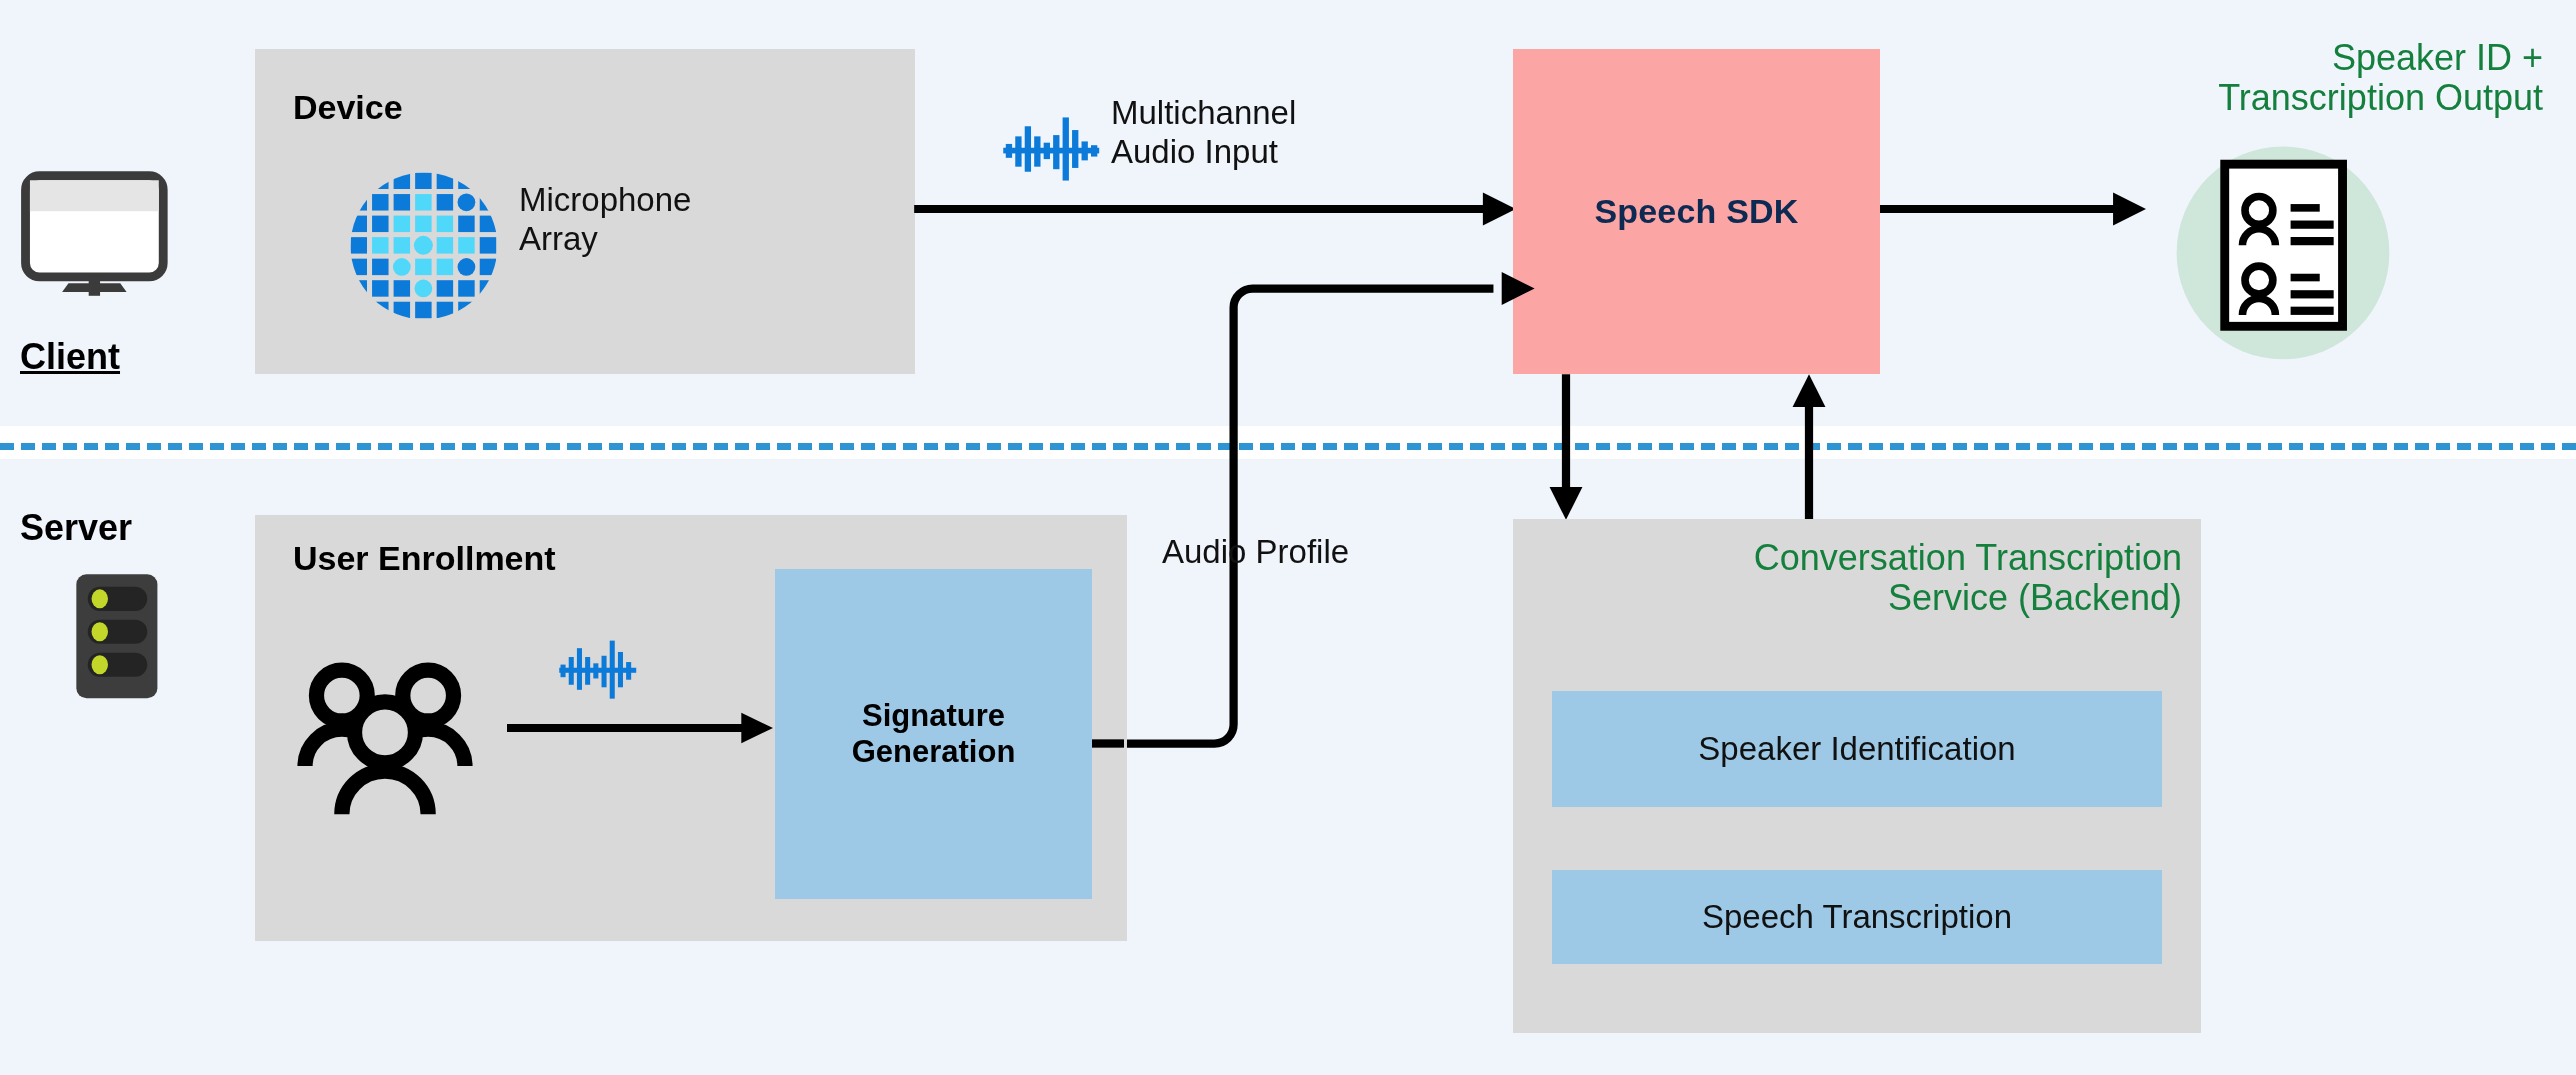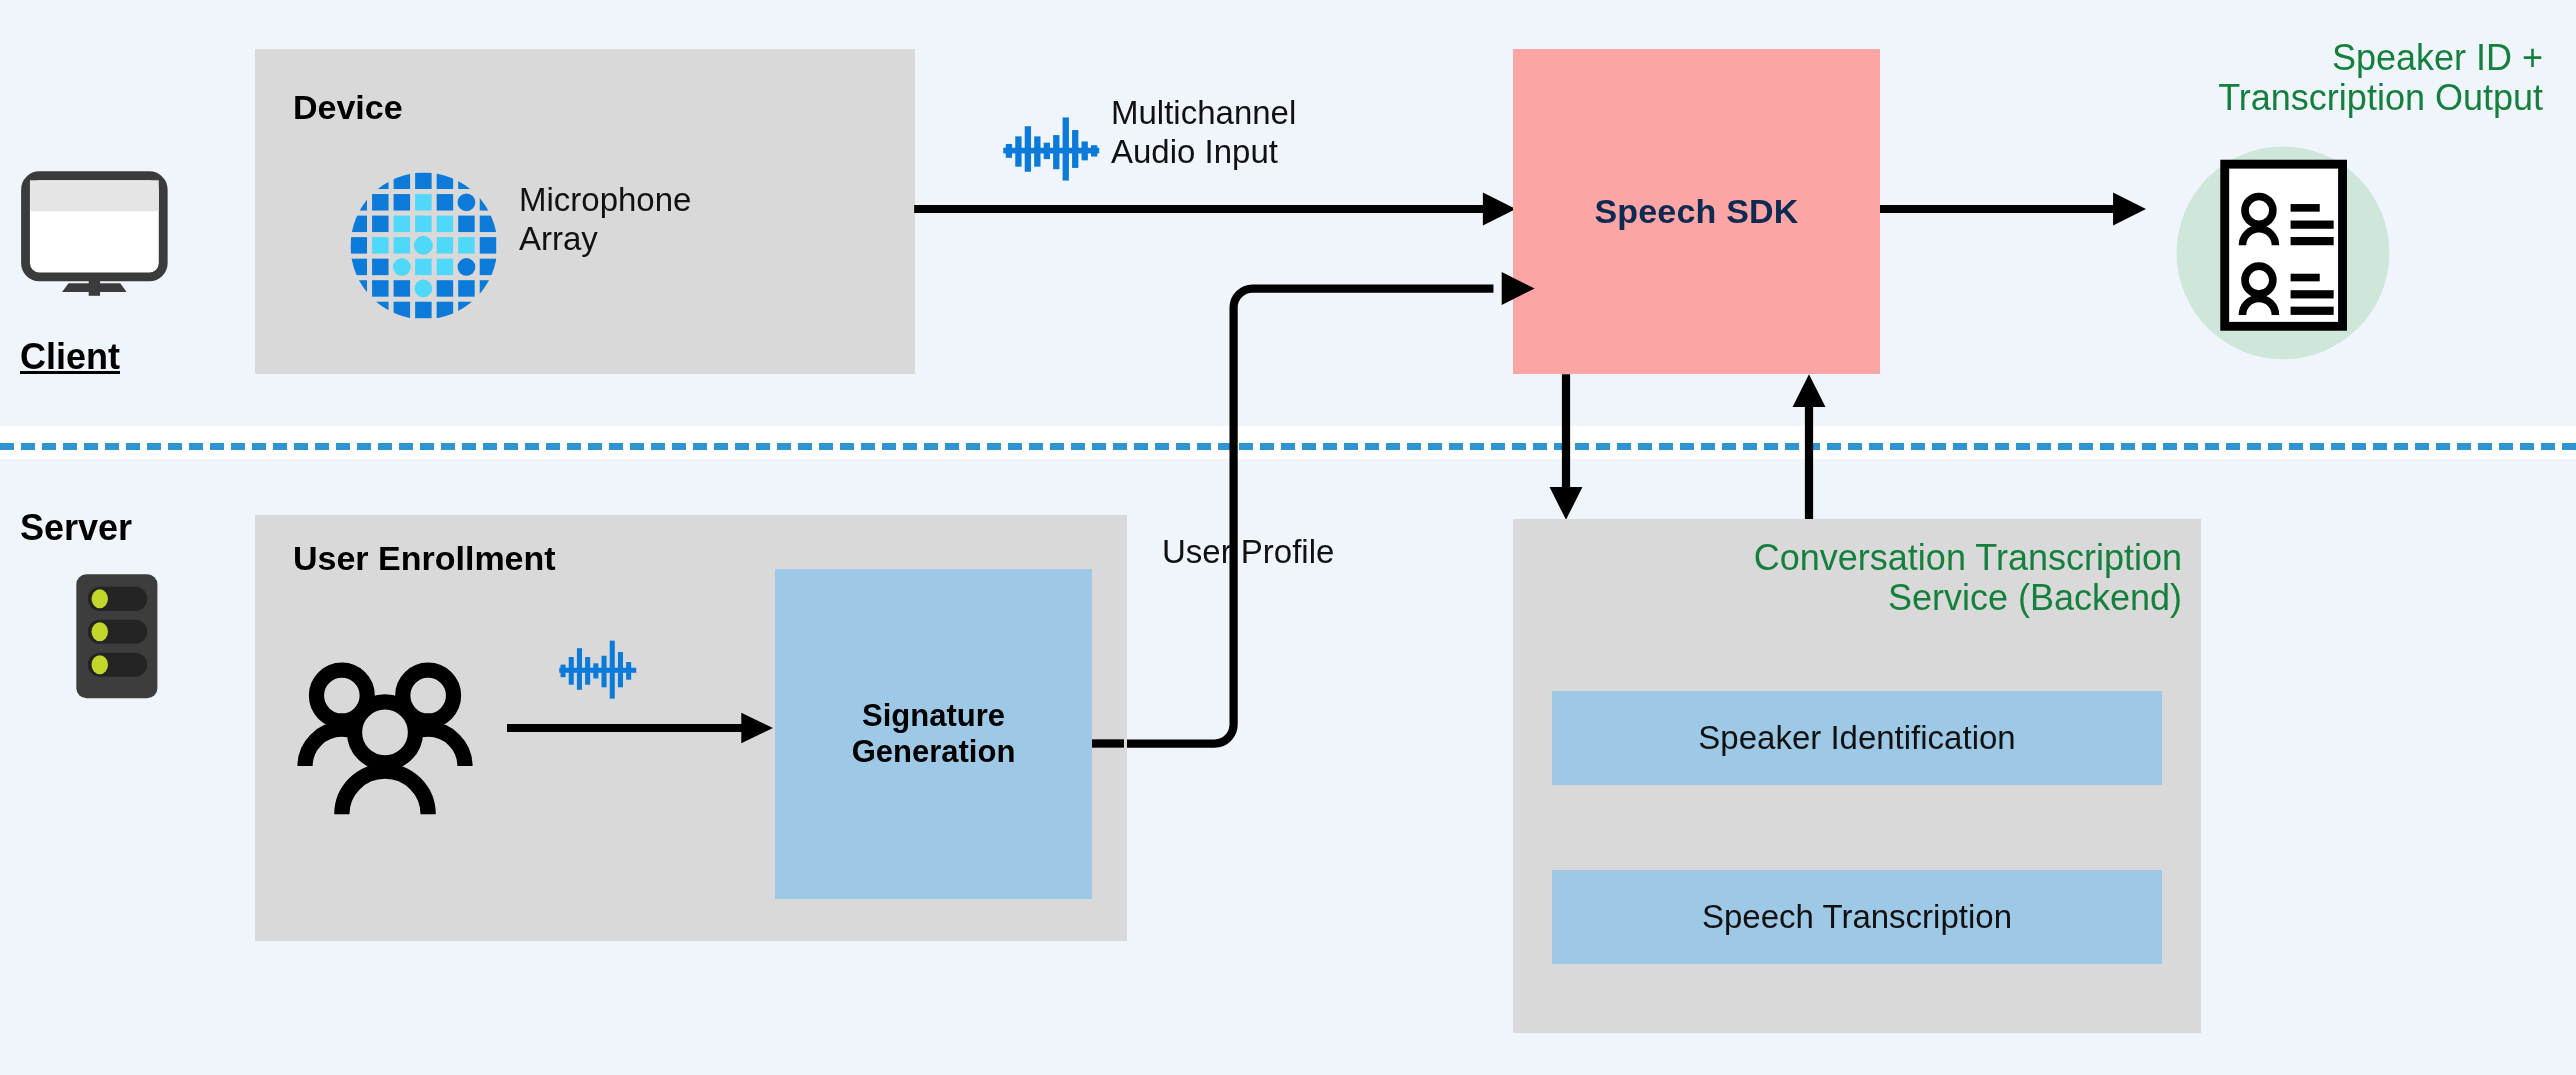--- a/index.html
+++ b/index.html
@@ -266,21 +266,21 @@
       <rect x="222" y="255" width="68" height="13" fill="#000"></rect>
     </svg>
   </div>
 
   <div class="abs" style="left:1116px; top:279px; width:419px; height:469px;">
     <svg width="419" height="469" viewBox="0 0 660 740">
       <path d="M0 733 H 155 a30 30 0 0 0 30 -30 V 45 a30 30 0 0 1 30 -30 H 595" fill="none" stroke="#000" stroke-width="13"></path>
       <path d="M660 15 L608 -11 L608 41 Z" fill="#000"></path>
     </svg>
   </div>
-  <div class="plain" style="left:1162px; top:533px;">User Profile</div>
+  <div class="plain" style="left:1162px; top:533px;">Audio Profile</div>
 
   <div class="abs" style="left:1547px; top:374px; width:38px; height:146px;">
     <svg width="38" height="146" viewBox="0 0 60 230">
       <line x1="30" y1="0" x2="30" y2="188" stroke="#000" stroke-width="13"></line>
       <path d="M30 230 L4 178 L56 178 Z" fill="#000"></path>
     </svg>
   </div>
   <div class="abs" style="left:1790px; top:374px; width:38px; height:146px;">
     <svg width="38" height="146" viewBox="0 0 60 230">
       <line x1="30" y1="230" x2="30" y2="42" stroke="#000" stroke-width="13"></line>
@@ -338,21 +338,21 @@
   <div class="abs" style="left:1092px; top:739px; width:32px; height:9px;">
     <svg width="32" height="9" viewBox="0 0 50 14">
       <line x1="0" y1="7" x2="50" y2="7" stroke="#000" stroke-width="13"></line>
     </svg>
   </div>
 
   <div class="gray-panel" style="left:1513px; top:519px; width:688px; height:514px;"></div>
   <div class="bold-head" style="left:1532px; top:538px; width:650px;">Conversation Transcription
 Service (Backend)</div>
 
-  <div class="blue-box" style="left:1552px; top:691px; width:610px; height:94px;">
+  <div class="blue-box" style="left:1552px; top:691px; width:610px; height:116px;">
     <span class="box-text">Speaker Identification</span>
   </div>
 
   <div class="blue-box" style="left:1552px; top:870px; width:610px; height:94px;align-items:center;">
     <span class="box-text">Speech Transcription</span>
   </div>
 
 </div>
 
 

